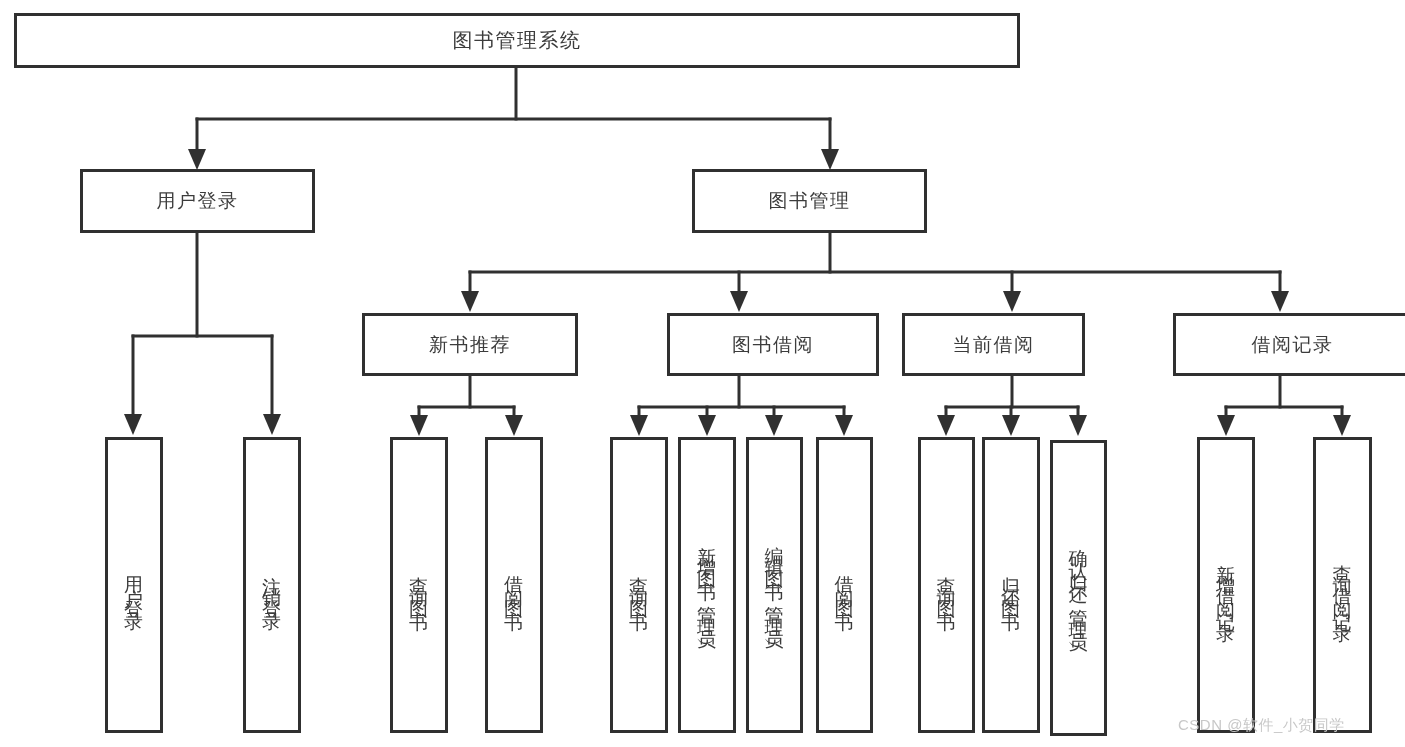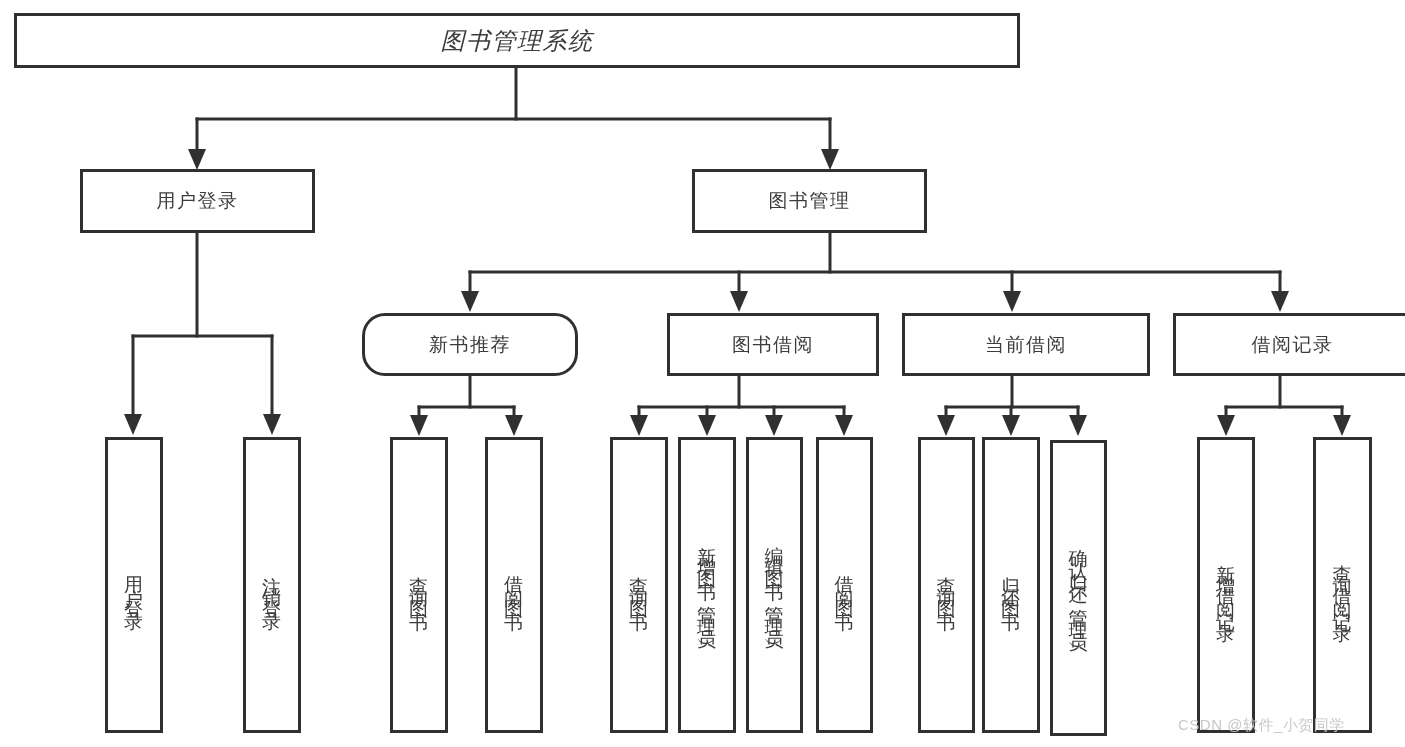--- a/index.html
+++ b/index.html
@@ -23,21 +23,21 @@
     background: #ffffff;
     display: flex;
     align-items: center;
     justify-content: center;
     font-size: 19px;
     color: #3c3c3c;
     letter-spacing: 1.5px;
     z-index: 2;
     white-space: nowrap;
   }
-  .hbox.title { font-size: 24px; font-style: italic; }
+  .hbox.title { font-size: 20px; }
   .vbox {
     position: absolute;
     box-sizing: border-box;
     border: 3px solid #303030;
     background: #ffffff;
     display: flex;
     align-items: center;
     justify-content: center;
     z-index: 2;
   }
@@ -117,23 +117,23 @@
       <polygon points="1217,415 1235,415 1226,436" fill="#303030"></polygon>
       <line x1="1342" y1="407" x2="1342" y2="416" stroke="#303030" stroke-width="3" stroke-linecap="square"></line>
       <polygon points="1333,415 1351,415 1342,436" fill="#303030"></polygon>
     </svg>
 
   <div class="hbox title" style="left:14px; top:13px; width:1006px; height:55px;">图书管理系统</div>
 
   <div class="hbox" style="left:80px; top:169px; width:235px; height:64px;">用户登录</div>
   <div class="hbox" style="left:692px; top:169px; width:235px; height:64px;">图书管理</div>
 
-  <div class="hbox" style="left:362px; top:313px; width:216px; height:63px;border-radius:23px;">新书推荐</div>
+  <div class="hbox" style="left:362px; top:313px; width:216px; height:63px;">新书推荐</div>
   <div class="hbox" style="left:667px; top:313px; width:212px; height:63px;">图书借阅</div>
-  <div class="hbox" style="left:902px; top:313px; width:248px; height:63px;">当前借阅</div>
+  <div class="hbox" style="left:902px; top:313px; width:183px; height:63px;">当前借阅</div>
   <div class="hbox" style="left:1173px; top:313px; width:239px; height:63px;">借阅记录</div>
 
   <div class="vbox" style="left:105px; top:437px; width:58px; height:296px;">
     <span>用户登录</span>
   </div>
   <div class="vbox" style="left:243px; top:437px; width:58px; height:296px;">
     <span>注销登录</span>
   </div>
 
   <div class="vbox" style="left:390px; top:437px; width:58px; height:296px;">

